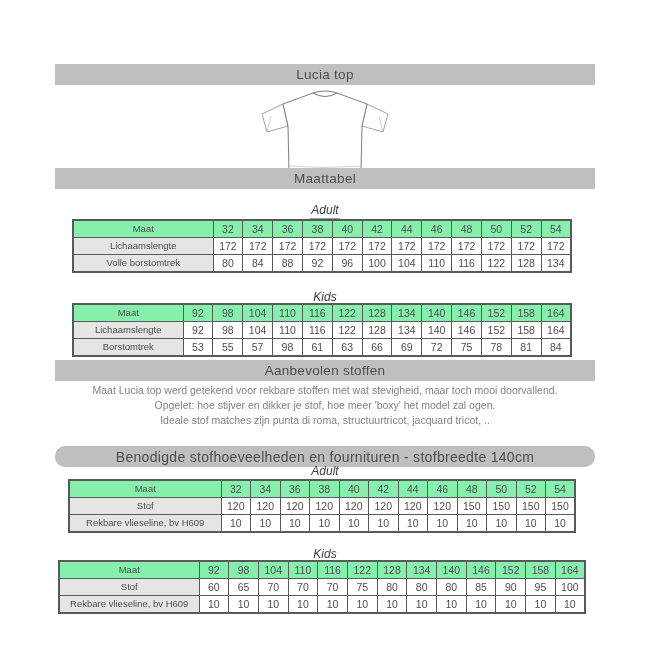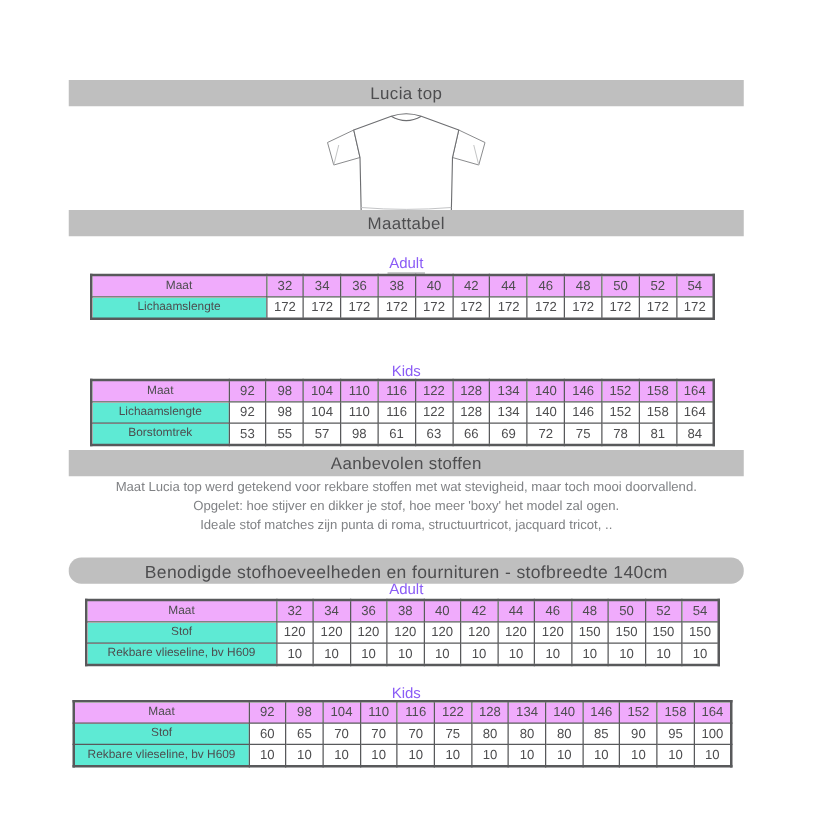--- a/index.html
+++ b/index.html
@@ -49,22 +49,23 @@
     width: 150px;
     height: 88px;
   }
 
   
   .grouplabel {
     position: absolute;
     width: 650px;
     left: 0;
     text-align: center;
+    font-style: italic;
     font-size: 12px;
-    color: #8b5cf6;
+    color: #404040;
   }
   .grouplabel span {
     border-bottom: 1px solid #9a9b9d;
     padding: 0 1px 1px 1px;
   }
 
   
   .sizetable {
     position: absolute;
     border-collapse: collapse;
@@ -78,25 +79,25 @@
     text-align: center;
     vertical-align: middle;
     font-size: 10.5px;
     color: #4d4d4f;
     padding: 0;
     line-height: 16px;
     white-space: nowrap;
     overflow: hidden;
   }
   .sizetable td.lbl {
-    background: #5eead4;
+    background: #e5e5e5;
     font-size: 9.5px;
   }
   .sizetable tr.hdr td {
-    background: #f0abfc;
+    background: #86efac;
   }
   .sizetable td.val {
     background: #ffffff;
   }
 
   
   .fabrictext {
     position: absolute;
     left: 55px;
     top: 383px;
@@ -169,20 +170,35 @@
           <td class="val">172</td>
           <td class="val">172</td>
           <td class="val">172</td>
           <td class="val">172</td>
           <td class="val">172</td>
           <td class="val">172</td>
           <td class="val">172</td>
           <td class="val">172</td>
           <td class="val">172</td>
           <td class="val">172</td>
+        </tr>
+        <tr>
+          <td class="lbl">Volle borstomtrek</td>
+          <td class="val">80</td>
+          <td class="val">84</td>
+          <td class="val">88</td>
+          <td class="val">92</td>
+          <td class="val">96</td>
+          <td class="val">100</td>
+          <td class="val">104</td>
+          <td class="val">110</td>
+          <td class="val">116</td>
+          <td class="val">122</td>
+          <td class="val">128</td>
+          <td class="val">134</td>
         </tr>
       </tbody>
   </table>
 
   <div class="grouplabel" style="top:290px;">
     <span>Kids</span>
   </div>
 
   <table class="sizetable" id="tbl-meas-kids" style="left:72px; top:303px; width:500px;">
     <colgroup>

